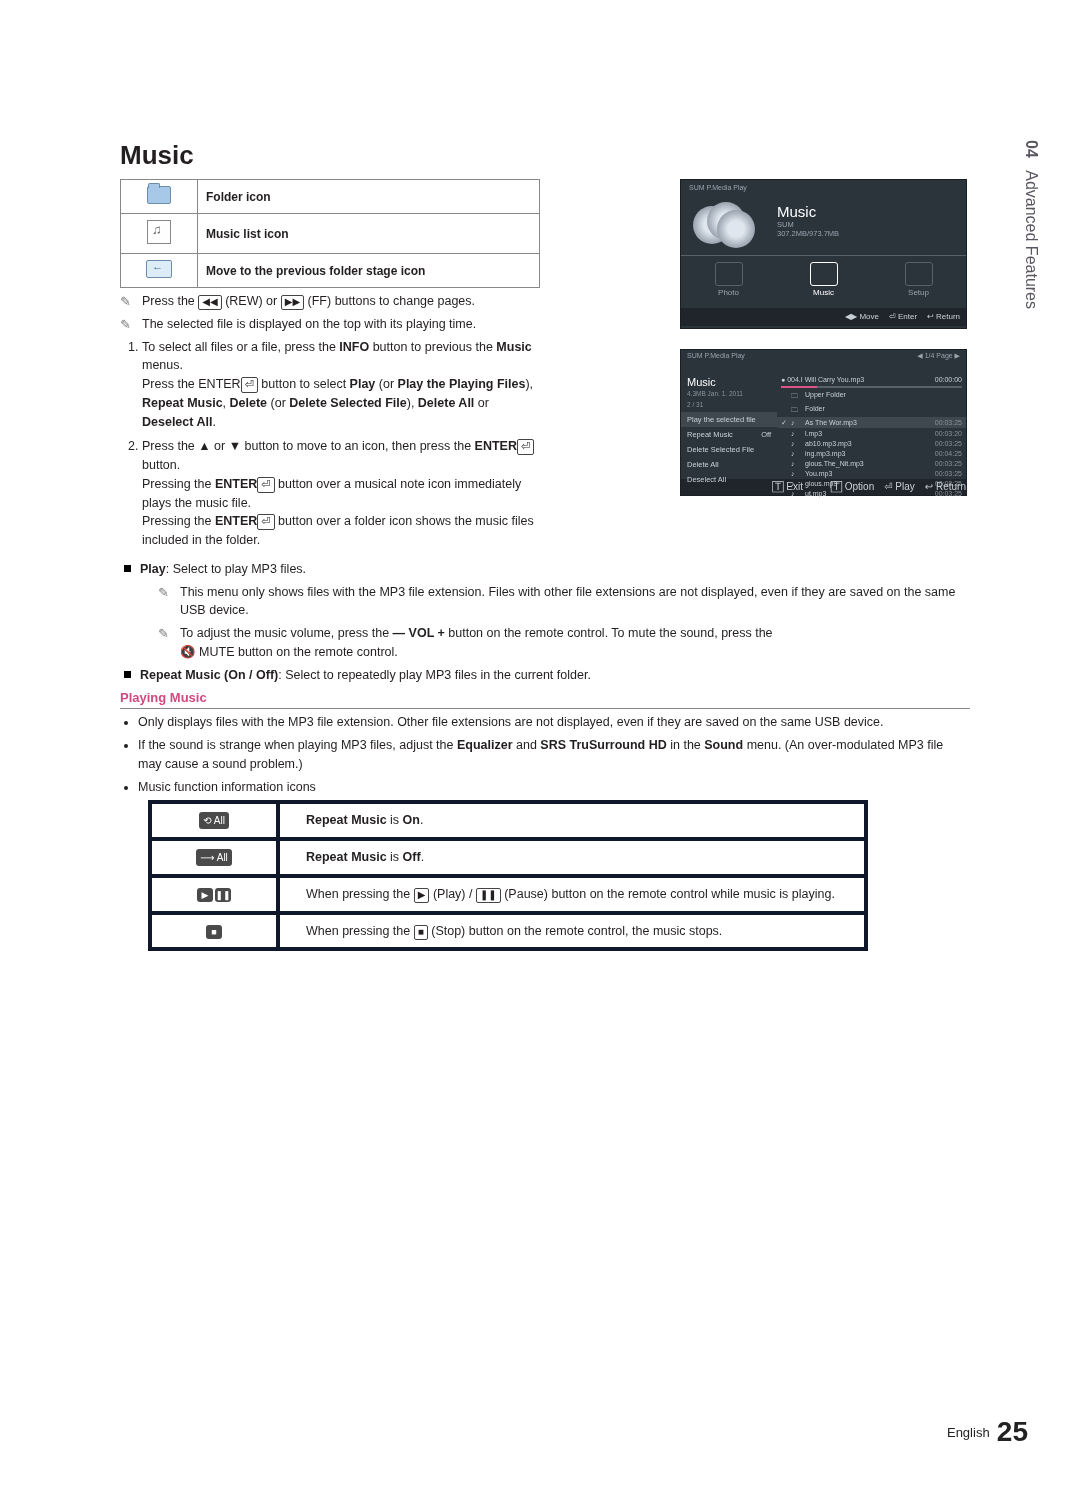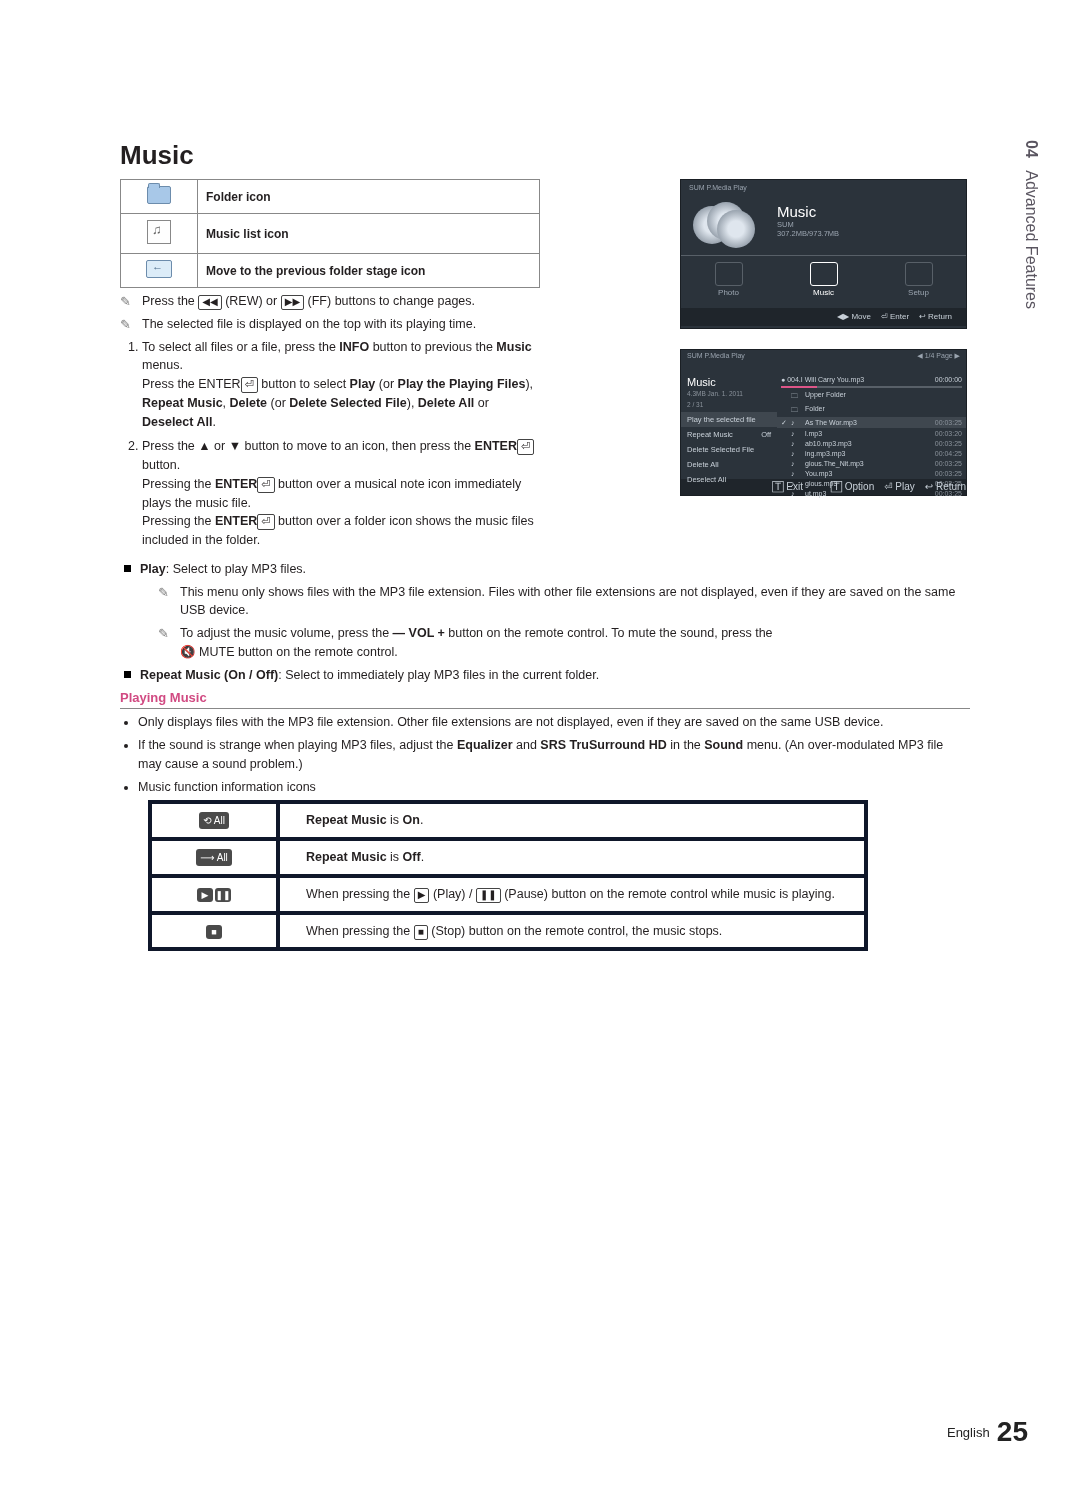--- a/index.html
+++ b/index.html
@@ -61,21 +61,21 @@
   .fig1 .sum { margin-left:88px; font-size:7.5px; color:#9aa4af; }
   .fig1 .stor { margin-left:88px; font-size:7.5px; color:#9aa4af; }
   .fig1 .discs { position:absolute; left:12px; top:22px; width:62px; height:44px; }
   .fig1 .disc { position:absolute; width:38px; height:38px; border-radius:50%; background:radial-gradient(circle,#dfe6ee 30%,#9aa4af 70%); }
   .fig1 .d1{left:0;top:4px;} .fig1 .d2{left:14px;top:0;} .fig1 .d3{left:24px;top:8px;}
   .fig1 .tiles { display:flex; height:52px; }
   .fig1 .tile { flex:1; text-align:center; color:#9aa4af; padding-top:6px; }
   .fig1 .tile.act { color:#fff; }
   .fig1 .tile .ti { width:26px; height:22px; margin:0 auto 2px auto; border:1px solid #586068; border-radius:3px; }
   .fig1 .tile.act .ti { border-color:#fff; }
-  .fig1 .bbar { background:#1f252b; height:18px; line-height:18px; text-align:right; padding:0 14px; font-size:8px; color:#c8d0d8; }
+  .fig1 .bbar { background:#1f252b; height:18px; line-height:18px; text-align:right; padding:0 6px; font-size:8px; color:#c8d0d8; }
   .fig1 .bbar span { margin-left:10px; }
 
   .fig2 { width:285px; height:145px; }
   .fig2 .hdr { height:20px; padding:2px 6px; color:#9aa4af; font-size:7px; display:flex; justify-content:space-between; }
   .fig2 .main { display:flex; height:105px; }
   .fig2 .side { width:96px; padding:2px 0; }
   .fig2 .stitle { color:#fff; font-size:11px; padding:0 6px 2px 6px; }
   .fig2 .smeta { color:#8a929b; font-size:6.5px; padding:0 6px 4px 6px; }
   .fig2 .srow { font-size:7.5px; color:#c8d0d8; padding:3px 6px; display:flex; justify-content:space-between; }
   .fig2 .srow.hl { background:#3f474f; }
@@ -291,21 +291,21 @@
     <ul class="sqlist">
       <li>
         <b>Play</b><span>: Select to play MP3 files.</span>
         <div class="sub-note">This menu only shows files with the MP3 file extension. Files with other file extensions are not displayed, even if they are saved on the same USB device.</div>
         <div class="sub-note">
           <span>To adjust the music volume, press the </span><b>— VOL +</b><span> button on the remote control. To mute the sound, press the </span><br>
           <span>🔇</span> <span>MUTE button on the remote control.</span>
         </div>
       </li>
       <li>
-        <b>Repeat Music (On / Off)</b><span>: Select to immediately play MP3 files in the current folder.</span>
+        <b>Repeat Music (On / Off)</b><span>: Select to repeatedly play MP3 files in the current folder.</span>
       </li>
     </ul>
   </div>
 
   <h3 class="sub">Playing Music</h3>
   <div class="body-text">
     <ul class="dots">
       <li>Only displays files with the MP3 file extension. Other file extensions are not displayed, even if they are saved on the same USB device.</li>
       <li>
         <span>If the sound is strange when playing MP3 files, adjust the </span><b>Equalizer</b><span> and </span><b>SRS TruSurround HD</b><span> in the </span><b>Sound</b><span> menu. (An over-modulated MP3 file may cause a sound problem.)</span>

